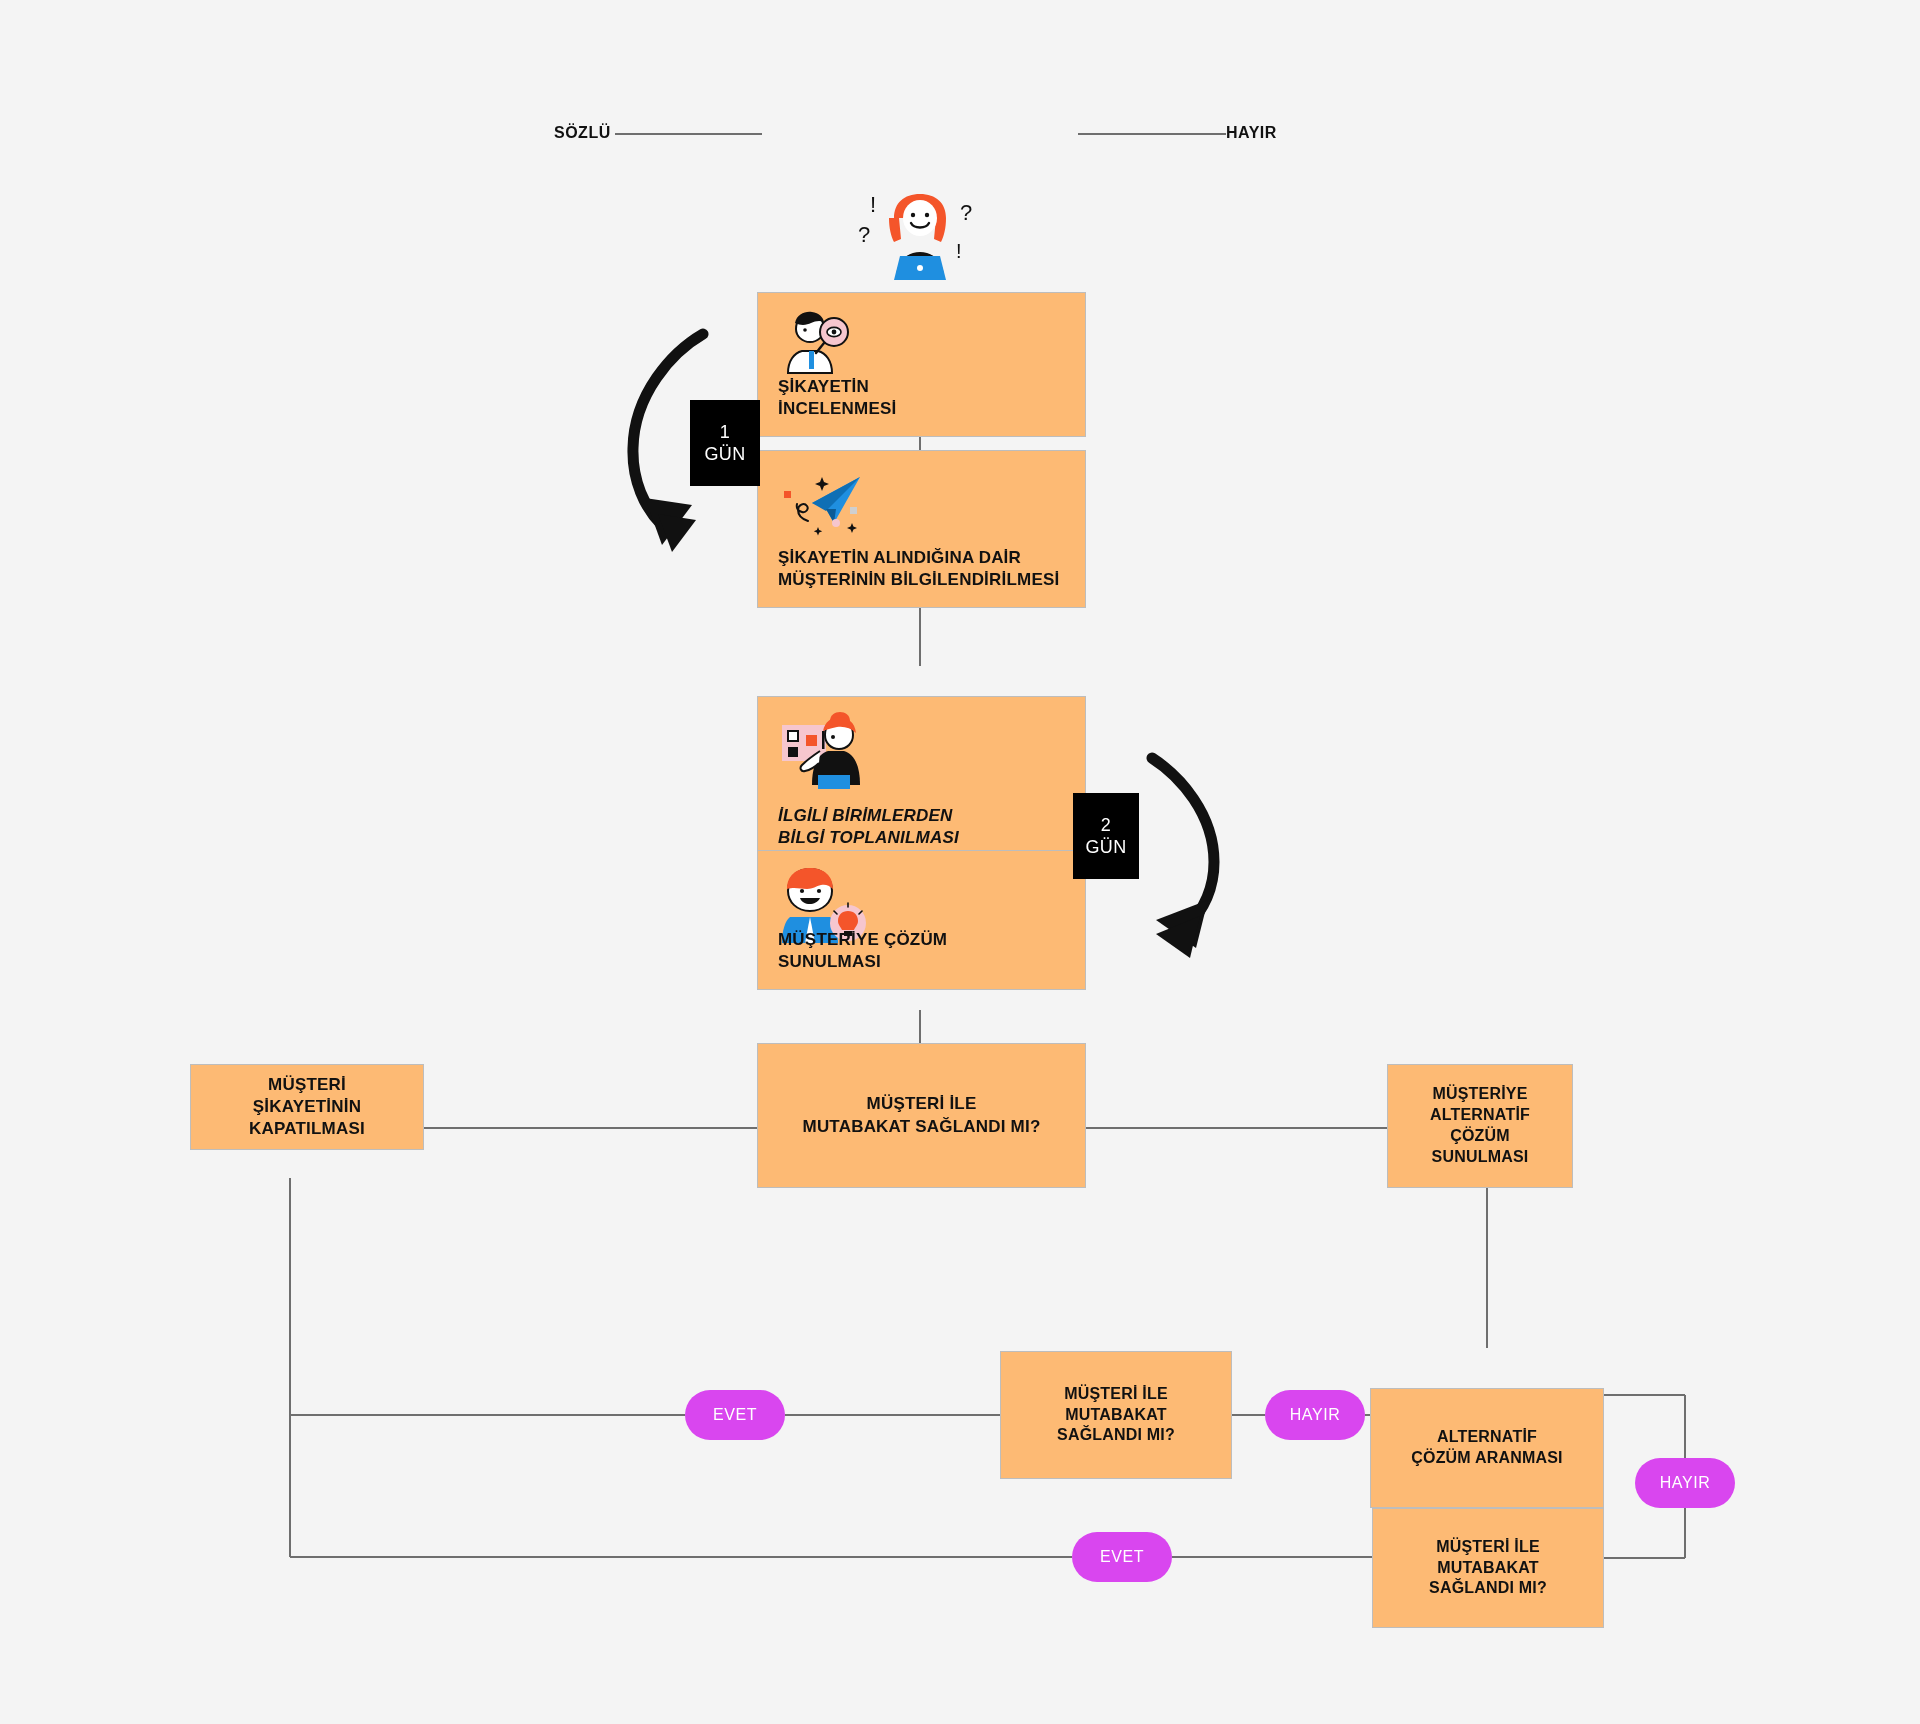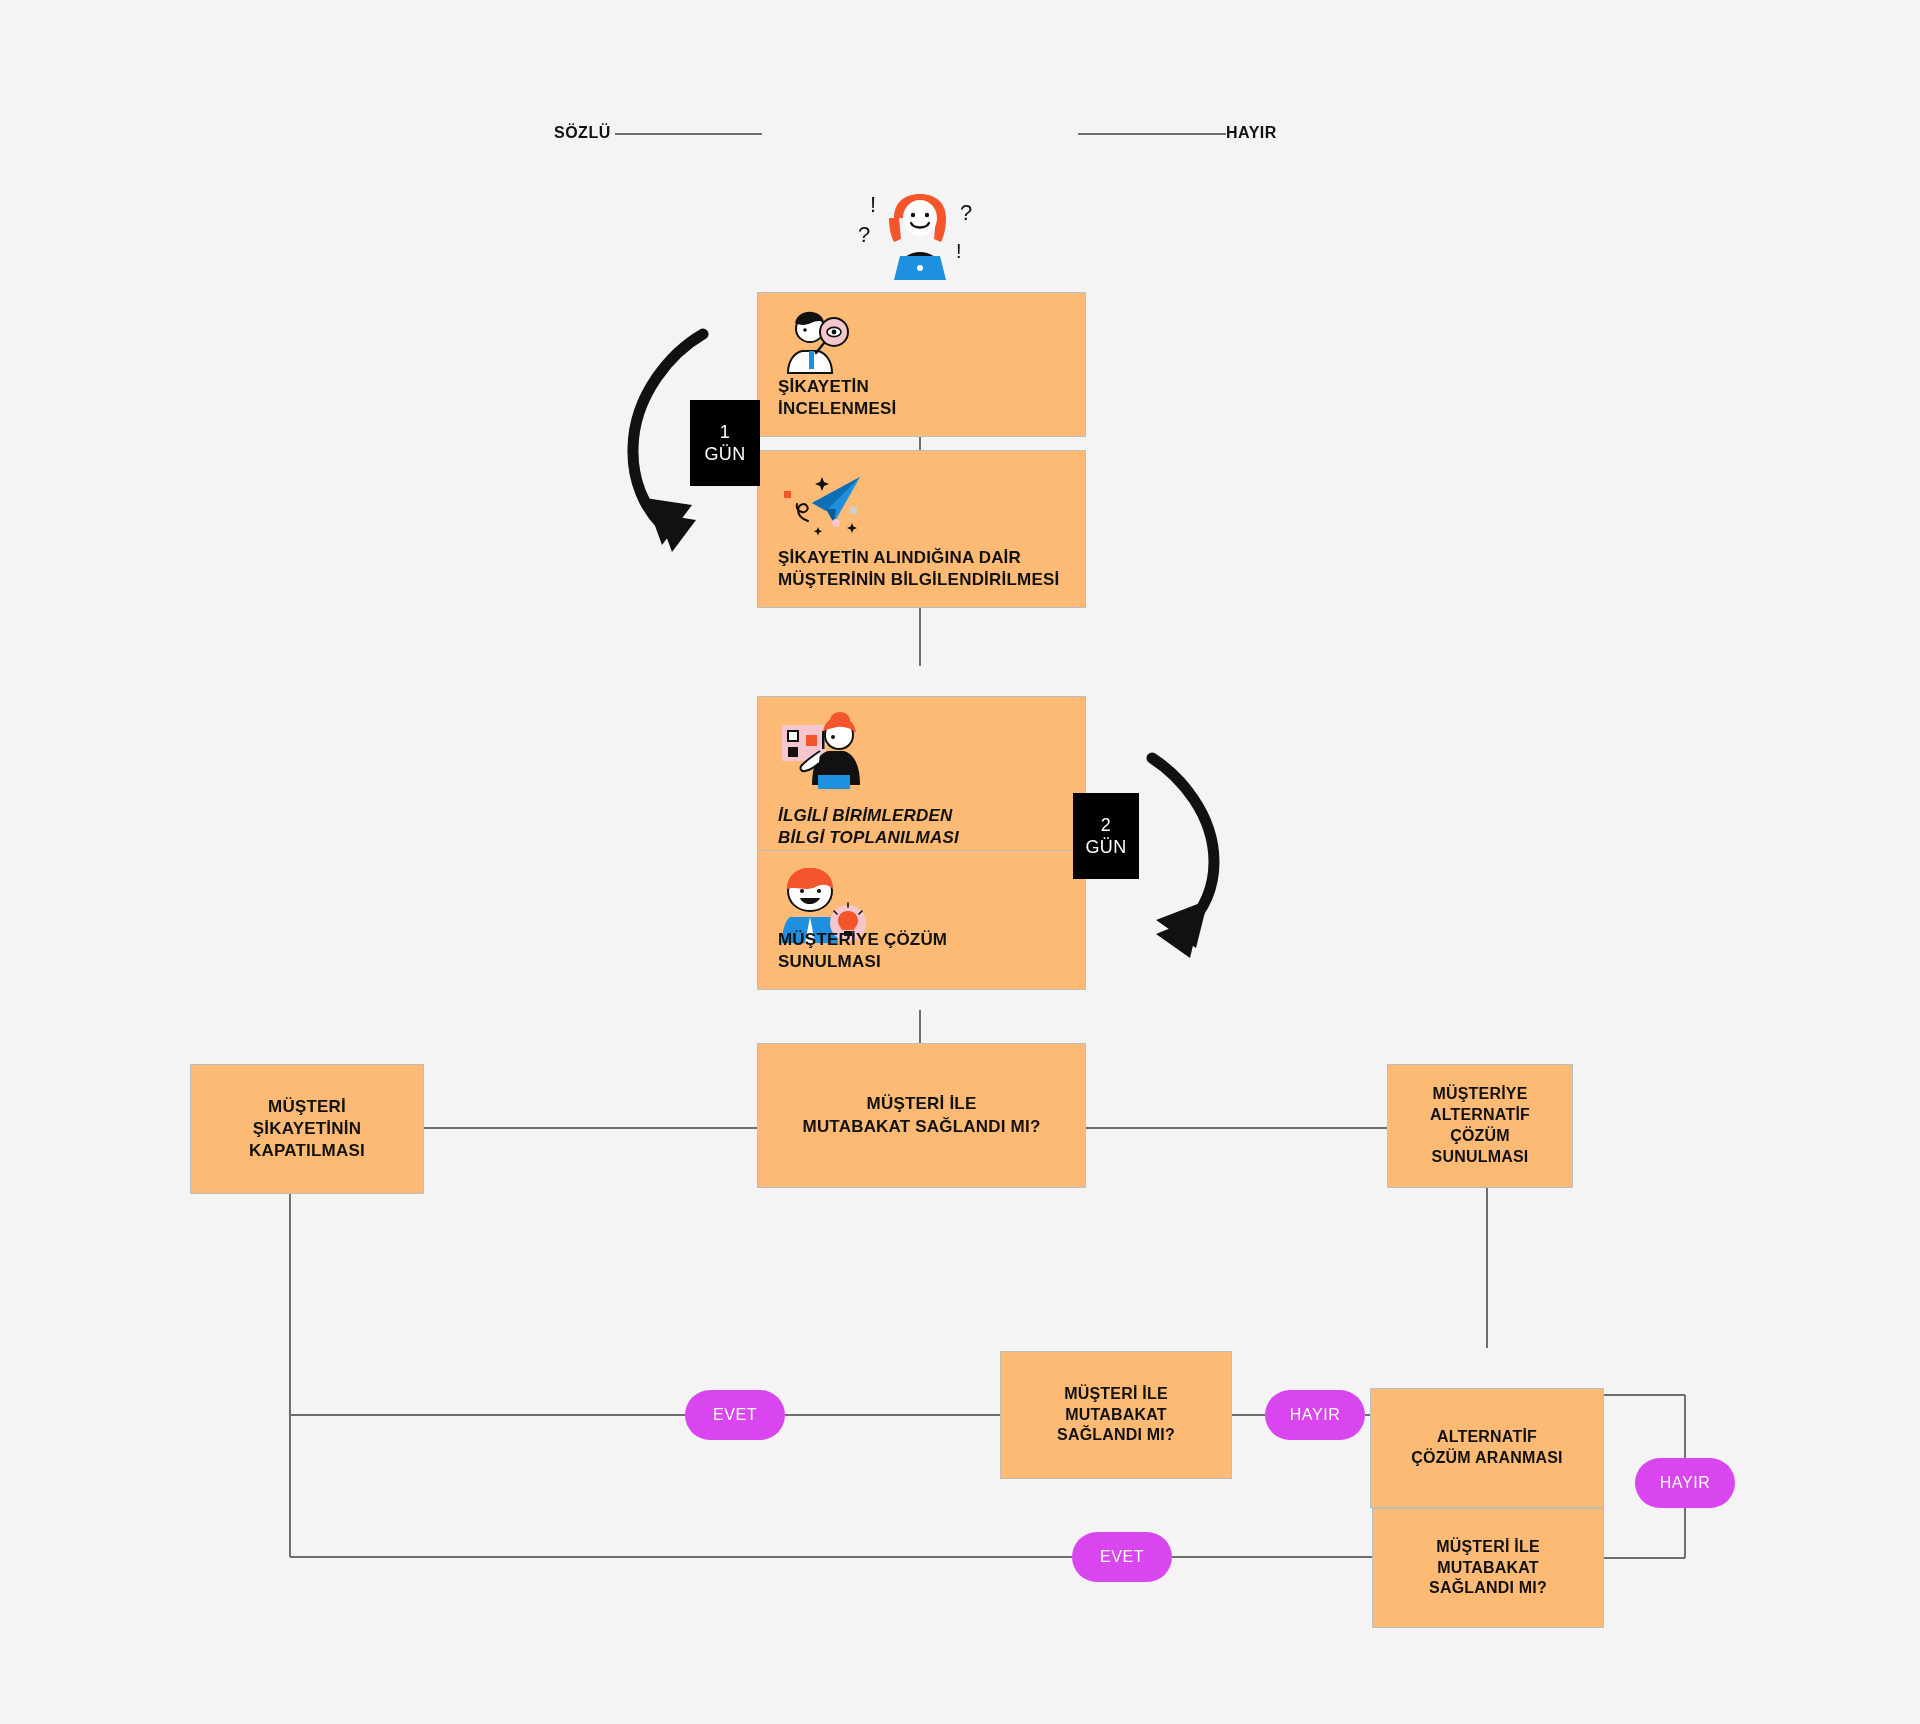--- a/index.html
+++ b/index.html
@@ -249,21 +249,21 @@
     <span>GÜN</span>
   </div>
 
   <div class="node decision" style="left:757px;top:1043px;width:329px;height:145px;">
     <div class="label">
       <div>MÜŞTERİ İLE</div>
       <div>MUTABAKAT SAĞLANDI MI?</div>
     </div>
   </div>
 
-  <div class="node decision" style="left:190px;top:1064px;width:234px;height:130px;">
+  <div class="node decision" style="left:190px;top:1064px;width:234px;height:86px;">
     <div class="label">
       <div>MÜŞTERİ</div>
       <div>ŞİKAYETİNİN</div>
       <div>KAPATILMASI</div>
     </div>
   </div>
 
   <div class="node decision" style="left:1387px;top:1064px;width:186px;height:124px;">
     <div class="label small" style="font-size:16px;">
       <div>MÜŞTERİYE</div>

